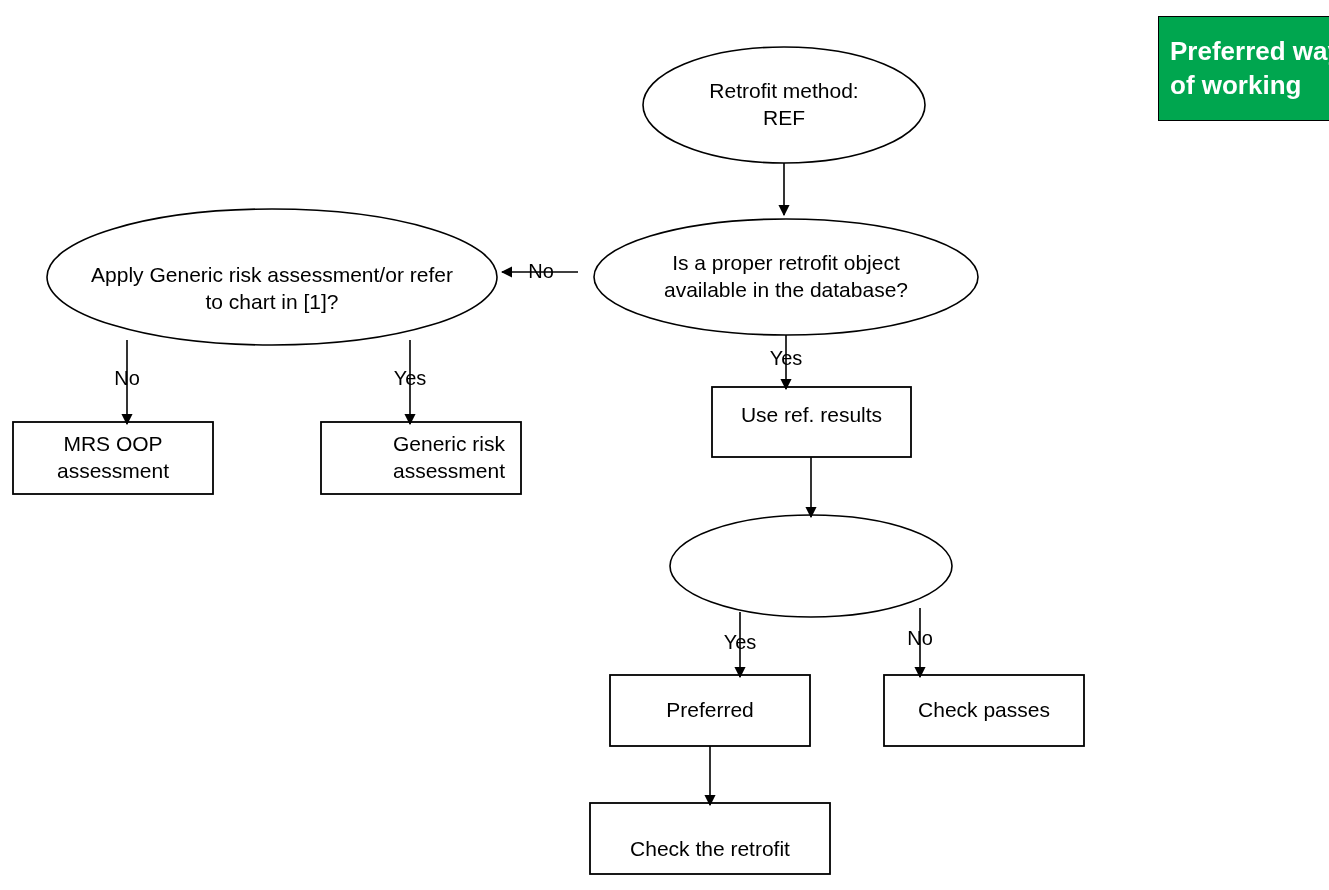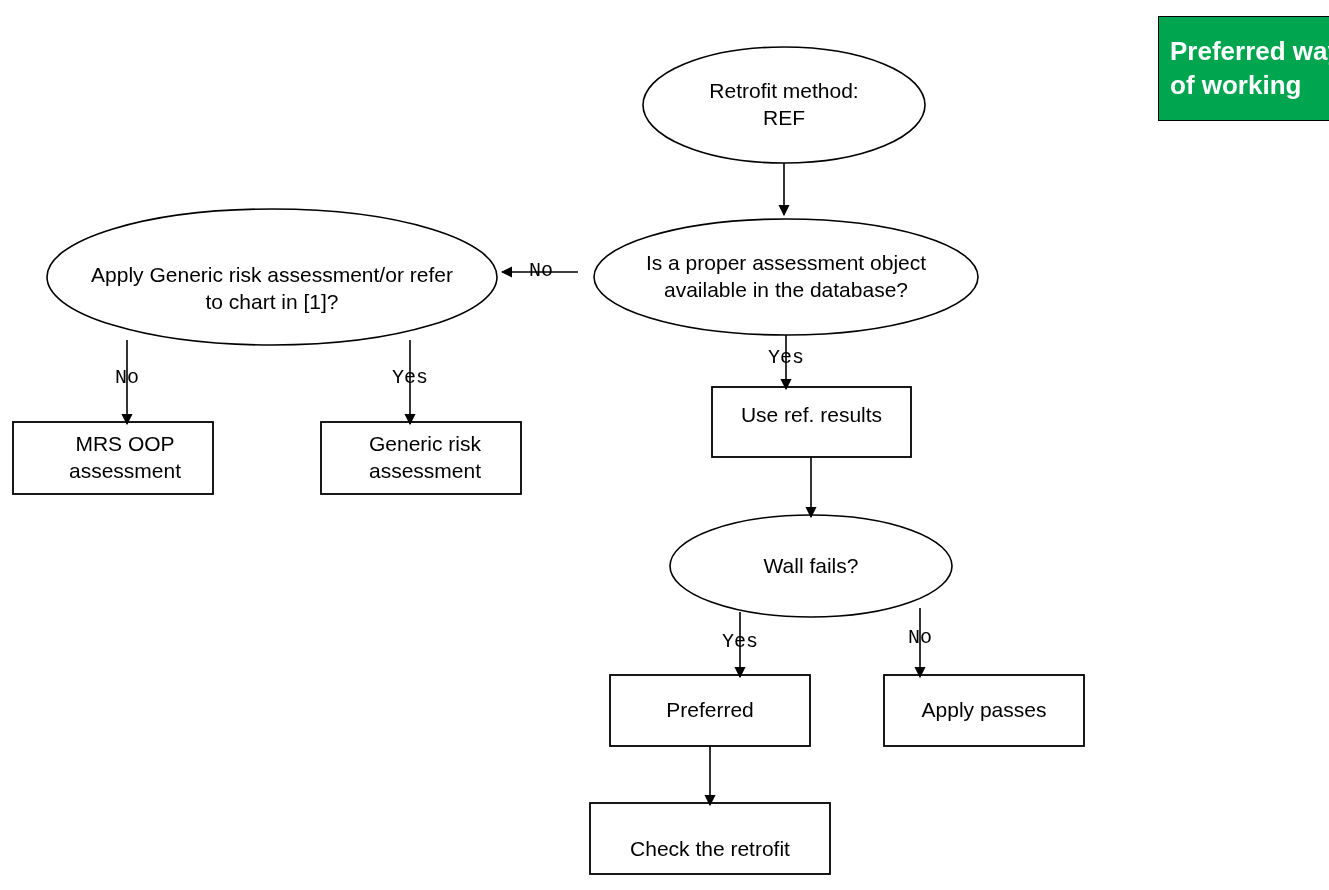--- a/index.html
+++ b/index.html
@@ -34,21 +34,20 @@
     pointer-events: none;
     white-space: pre-line;
   }
   .edge-label {
     position: absolute;
     color: #000000;
     font-size: 20px;
     line-height: 1;
     text-align: center;
     white-space: nowrap;
-    font-family: Liberation Mono, monospace;
   }
   .legend-box {
     position: absolute;
     display: flex;
     align-items: center;
     justify-content: center;
     text-align: left;
     color: #ffffff;
     font-weight: bold;
     font-size: 26px;
@@ -106,39 +105,38 @@
     <line x1="740" y1="612" x2="740" y2="677" stroke="#000000" stroke-width="1.6" marker-end="url(#arrow)"></line>
 
     <line x1="920" y1="608" x2="920" y2="677" stroke="#000000" stroke-width="1.6" marker-end="url(#arrow)"></line>
 
     <line x1="710" y1="746" x2="710" y2="805" stroke="#000000" stroke-width="1.6" marker-end="url(#arrow)"></line>
   </svg>
 
   <div class="node-text" style="left:644px; top:47px; width:280px; height:116px;">Retrofit method:
 REF</div>
 
-  <div class="node-text" style="left:594px; top:219px; width:384px; height:116px;">Is a proper assessment object
+  <div class="node-text" style="left:594px; top:219px; width:384px; height:116px;">Is a proper retrofit object
 available in the database?</div>
 
   <div class="node-text" style="left:52px; top:221px; width:440px; height:136px;">Apply Generic risk assessment/or refer
 to chart in [1]?</div>
 
-  <div class="node-text" style="left:13px; top:422px; width:200px; height:72px;margin-left:12px;">MRS OOP
+  <div class="node-text" style="left:13px; top:422px; width:200px; height:72px;">MRS OOP
 assessment</div>
 
-  <div class="node-text" style="left:307px; top:422px; width:236px; height:72px;">Generic risk
+  <div class="node-text" style="left:331px; top:422px; width:236px; height:72px;">Generic risk
 assessment</div>
 
   <div class="node-text" style="left:712px; top:387px; width:199px; height:56px;">Use ref. results</div>
 
-  <div class="node-text" style="left:670px; top:515px; width:282px; height:102px;">Wall fails?</div>
 
   <div class="node-text" style="left:610px; top:675px; width:200px; height:71px;">Preferred</div>
 
-  <div class="node-text" style="left:884px; top:675px; width:200px; height:71px;">Apply passes</div>
+  <div class="node-text" style="left:884px; top:675px; width:200px; height:71px;">Check passes</div>
 
   <div class="node-text" style="left:590px; top:803px; width:240px; height:92px;">Check the retrofit</div>
 
   <div class="edge-label" style="left:506px; top:261px; width:70px;">No</div>
 
   <div class="edge-label" style="left:756px; top:348px; width:60px;">Yes</div>
 
   <div class="edge-label" style="left:97px; top:368px; width:60px;">No</div>
 
   <div class="edge-label" style="left:380px; top:368px; width:60px;">Yes</div>

